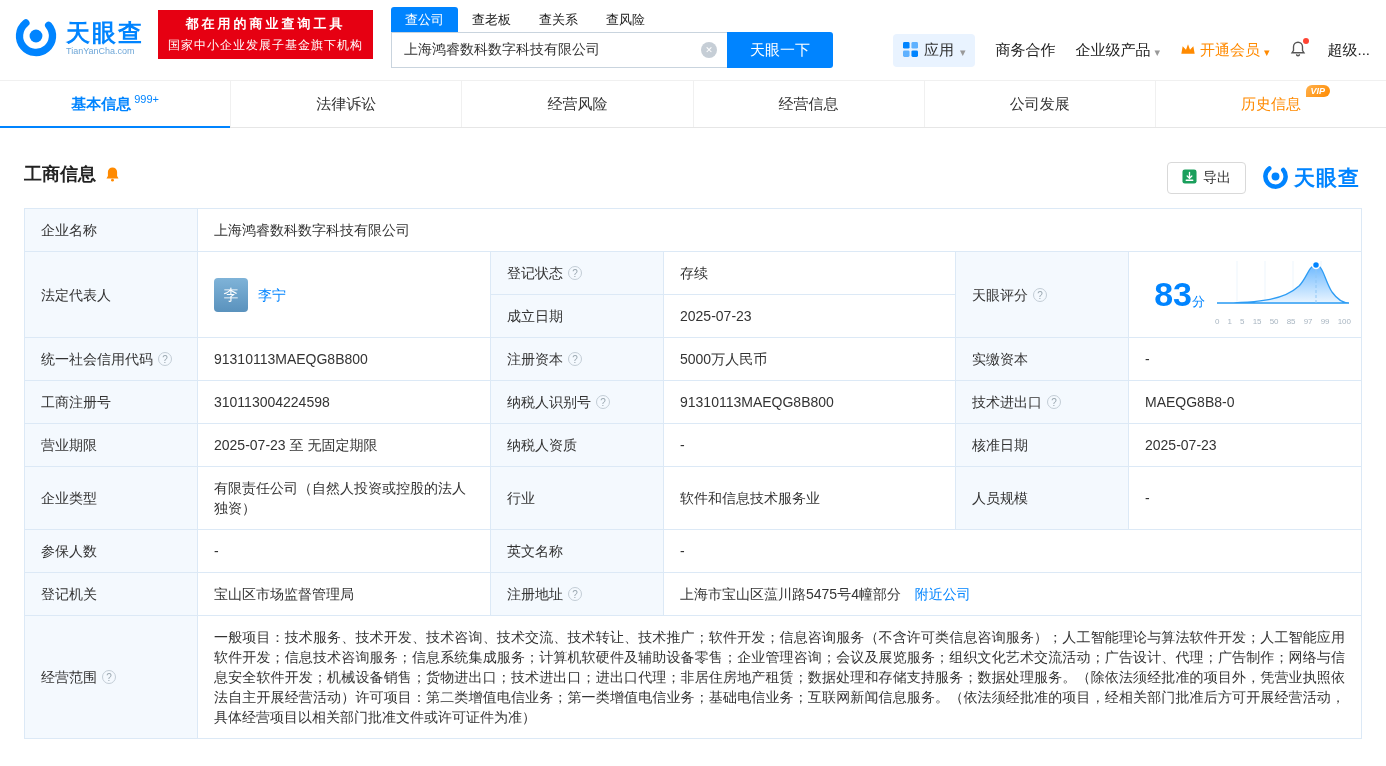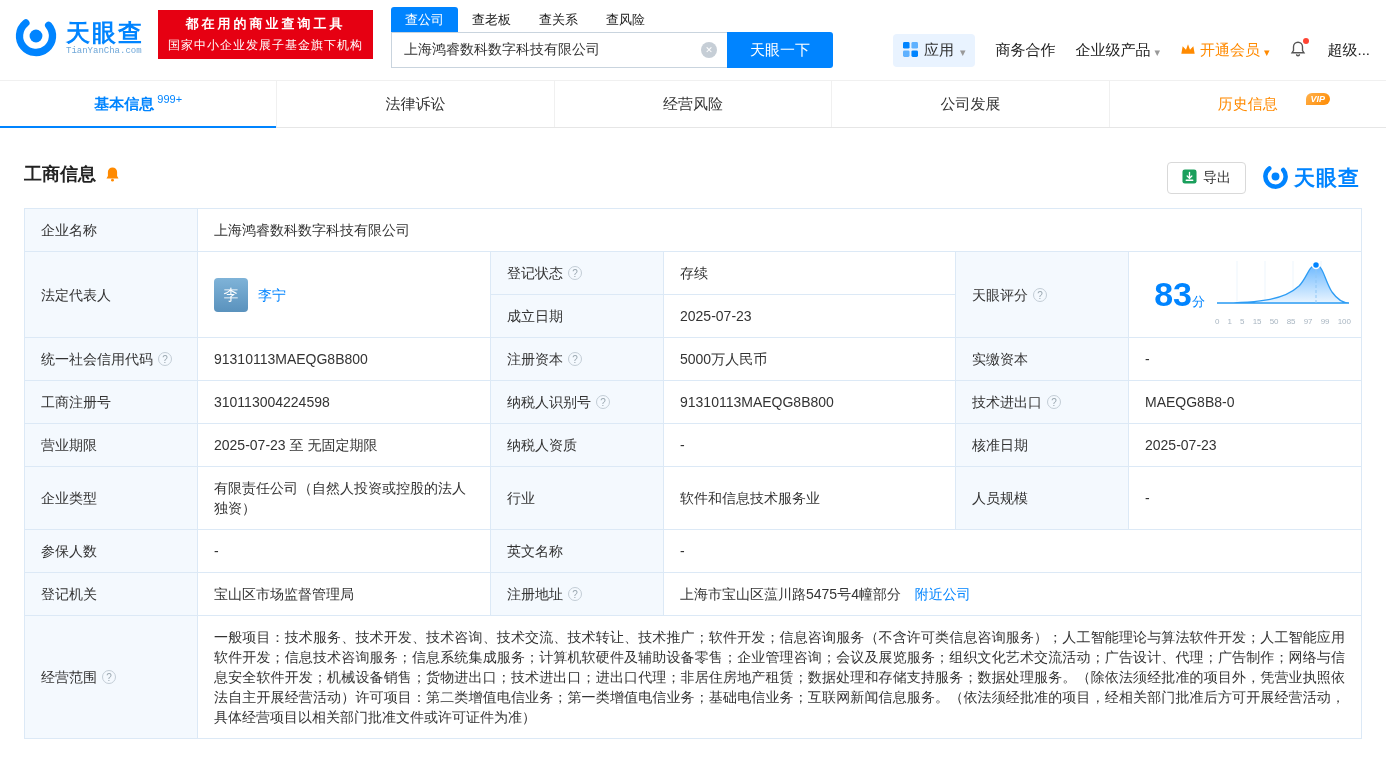--- a/index.html
+++ b/index.html
@@ -5,21 +5,21 @@
   * { margin:0; padding:0; box-sizing:border-box; }
   html,body { width:1386px; height:766px; overflow:hidden; background:#fff;
     font-family:"Liberation Sans","DejaVu Sans",sans-serif; color:#333; }
   a { text-decoration:none; }
 
   
   .topbar { display:flex; align-items:flex-start; height:80px; padding:8px 16px 0 14px; gap:14px; }
   .logo-area { display:flex; align-items:center; gap:8px; margin-top:6px; }
   .logo-text { display:flex; flex-direction:column; line-height:1.05; }
   .logo-title { color:#0084ff; font-size:24px; font-weight:bold; letter-spacing:2px; }
-  .logo-sub { color:#6fa7d8; font-size:9px; margin-top:2px;font-family:Liberation Mono, monospace; }
+  .logo-sub { color:#6fa7d8; font-size:9px; margin-top:2px; }
   .promo { background:#e60012; color:#fff; padding:5px 10px; text-align:center; margin-top:2px; }
   .promo-line1 { font-size:13px; font-weight:bold; letter-spacing:3px; white-space:nowrap; }
   .promo-line2 { font-size:12px; margin-top:4px; letter-spacing:1px; white-space:nowrap; }
 
   .search-block { display:flex; flex-direction:column; margin-left:4px; }
   .search-tabs { display:flex; align-items:center; height:24px; }
   .search-tab { font-size:13px; padding:4px 14px; color:#222; cursor:pointer; }
   .search-tab.active { background:#0084ff; color:#fff; border-radius:3px 3px 0 0; }
   .search-bar { display:flex; height:36px; }
   .input-wrap { position:relative; }
@@ -43,21 +43,21 @@
 
   
   .tabbar { display:flex; height:48px; border-top:1px solid #f0f0f0; border-bottom:1px solid #e6e6e6; }
   .tab { flex:1; display:flex; align-items:center; justify-content:center; font-size:15px;
     color:#333; cursor:pointer; position:relative; border-left:1px solid #f0f0f0; }
   .tab:first-child { border-left:none; }
   .tab.active { color:#0084ff; font-weight:bold; }
   .tab.active::before { content:""; position:absolute; left:0; right:0; bottom:-1px; height:2px; background:#0084ff; }
   .tab-badge { font-size:11px; color:#0084ff; margin:-10px 0 0 3px; font-weight:normal; }
   .tab.orange { color:#ff8a00; }
-  .vip-tag { position:absolute; top:12px; right:56px; background:linear-gradient(135deg,#ffb14d,#ff8a00);
+  .vip-tag { position:absolute; top:4px; right:56px; background:linear-gradient(135deg,#ffb14d,#ff8a00);
     color:#fff; font-size:9px; font-weight:bold; padding:1px 5px; border-radius:6px 6px 6px 0; font-style:italic; }
 
   
   .section-head { display:flex; align-items:center; margin:26px 26px 14px 24px; }
   .section-title { font-size:18px; font-weight:bold; color:#222; }
   .section-bell { margin-left:8px; display:inline-flex; }
   .head-right { margin-left:auto; display:flex; align-items:center; gap:16px;margin-top:8px; }
   .export-btn { display:flex; align-items:center; gap:6px; border:1px solid #d9d9d9; border-radius:4px;
     background:#fff; padding:6px 14px; font-size:14px; color:#333; cursor:pointer; }
   .brand-mini { display:flex; align-items:center; gap:5px; }
@@ -163,20 +163,21 @@
   </div>
 </div>
 
 <div class="tabbar">
   <div class="tab active">
     <span>基本信息</span>
     <span class="tab-badge">999+</span>
   </div>
   <div class="tab">法律诉讼</div>
   <div class="tab">经营风险</div>
+  <div class="tab">经营信息</div>
   <div class="tab">公司发展</div>
   <div class="tab orange">
     <span>历史信息</span>
     <span class="vip-tag">VIP</span>
   </div>
 </div>
 
 <div class="section-head">
   <span class="section-title">工商信息</span>
   <span class="section-bell">

